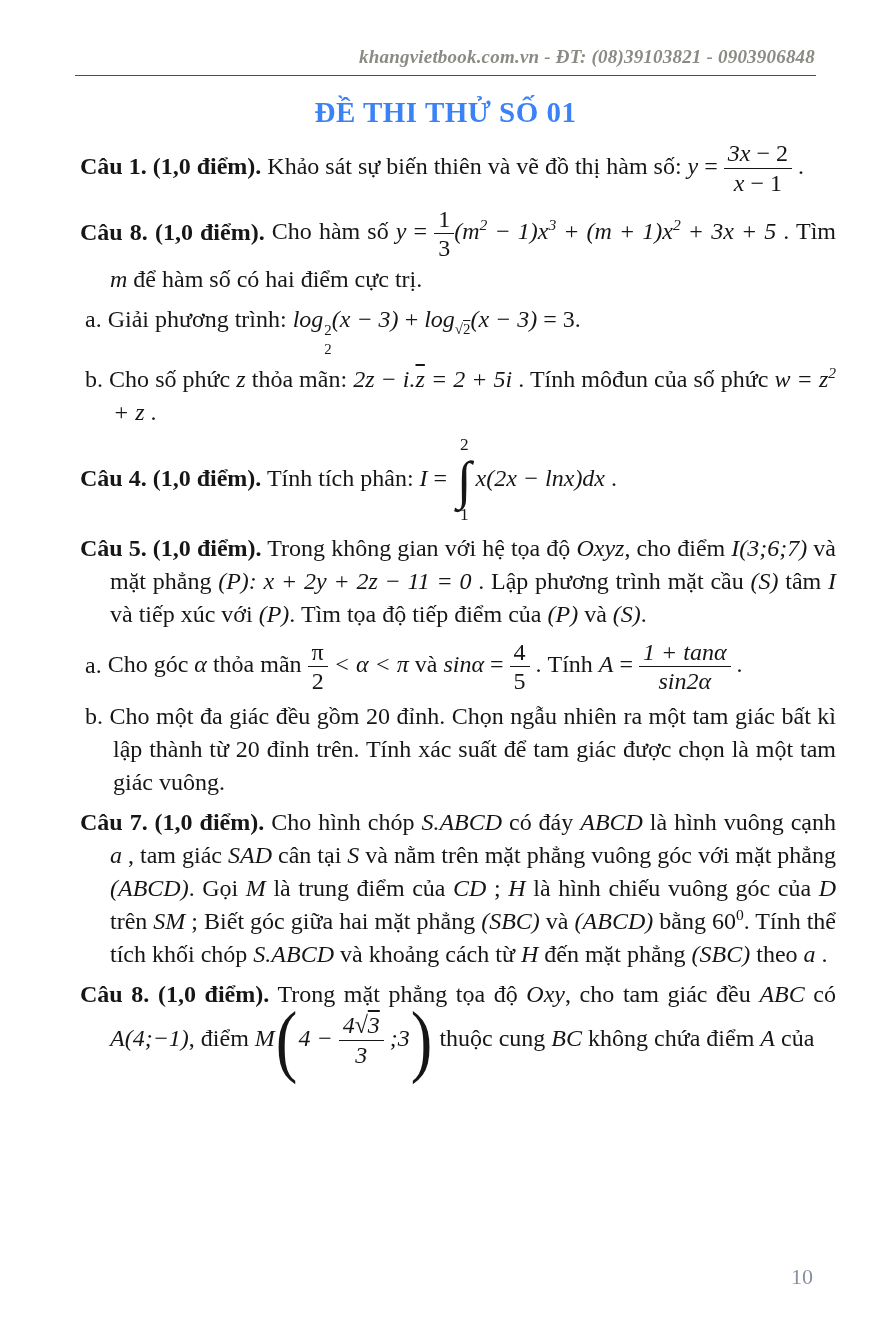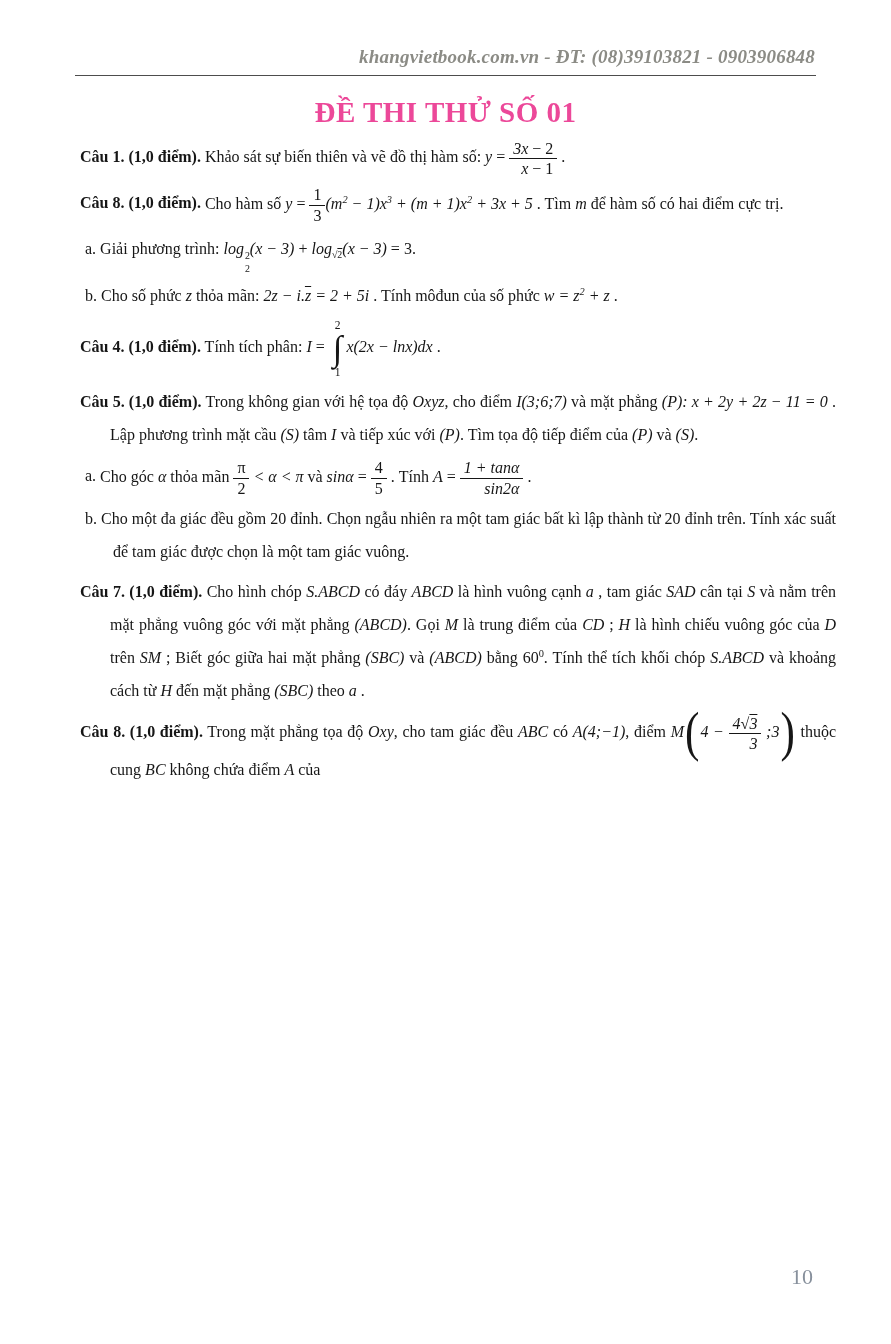--- a/index.html
+++ b/index.html
@@ -25,37 +25,37 @@
     letter-spacing:.2px;
   }
   .rule{
     border:0;border-top:1.6px solid var(--rule);
     margin:7px 75px 0 75px;
   }
   .title{
     margin:20px 0 10px;
     text-align:center;
     font-size:29px;font-weight:bold;
-    letter-spacing:.5px;color:#ec4899;
+    letter-spacing:.5px;color:#3b82f6;
   }
   .content{
     padding:0 55px 0 80px;
-    font-size:16px;line-height:33px;
+    font-size:24px;line-height:33px;
     text-align:justify;
   }
   .para{margin:7px 0;padding-left:30px;text-indent:-30px;}
   .item{margin:4px 0;padding-left:33px;text-indent:-28px;}
   .qlabel,.item-label{font-weight:bold;}
   .item-label{font-weight:normal;}
   .mi{font-style:italic;}
   sup,sub{font-size:.65em;line-height:0;}
   .ov{text-decoration:overline;}
   .frac{
     display:inline-block;vertical-align:middle;
-    text-align:right;line-height:1.2;text-indent:0;
+    text-align:center;line-height:1.2;text-indent:0;
   }
   .frac .num{display:block;padding:0 4px;}
   .frac .den{display:block;border-top:1.5px solid var(--body-text);padding:0 4px;}
   .supsub{
     display:inline-flex;flex-direction:column;align-items:flex-start;
     font-size:.62em;line-height:1.25;vertical-align:-.55em;
     text-indent:0;margin-left:1px;
   }
   .subbase{font-size:.62em;vertical-align:-.45em;text-indent:0;}
   .integral{

